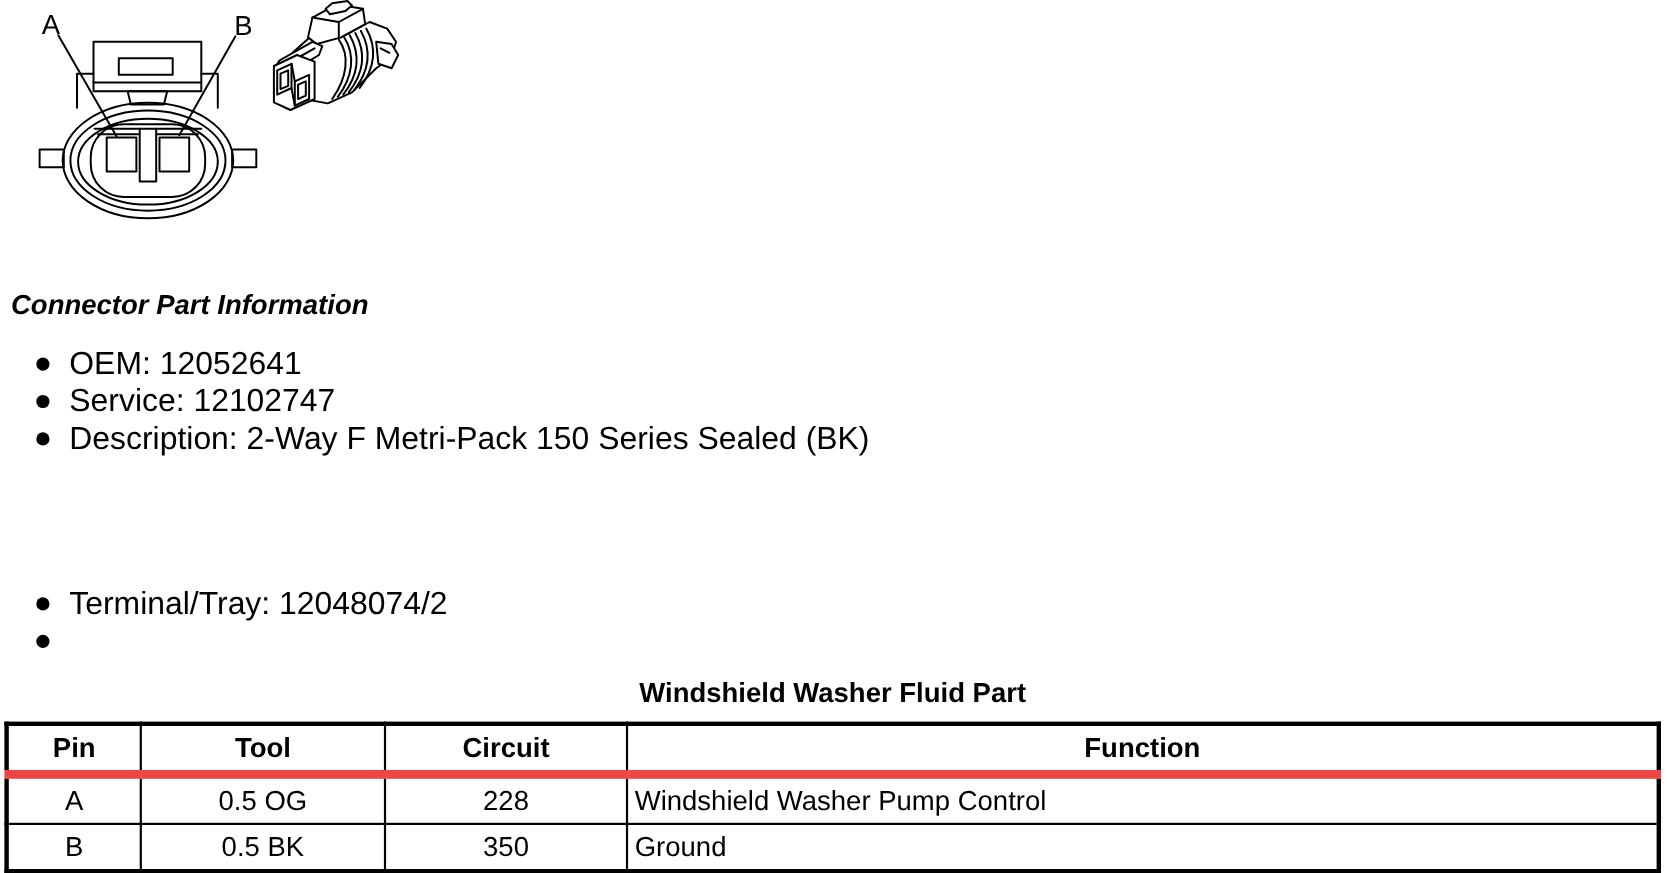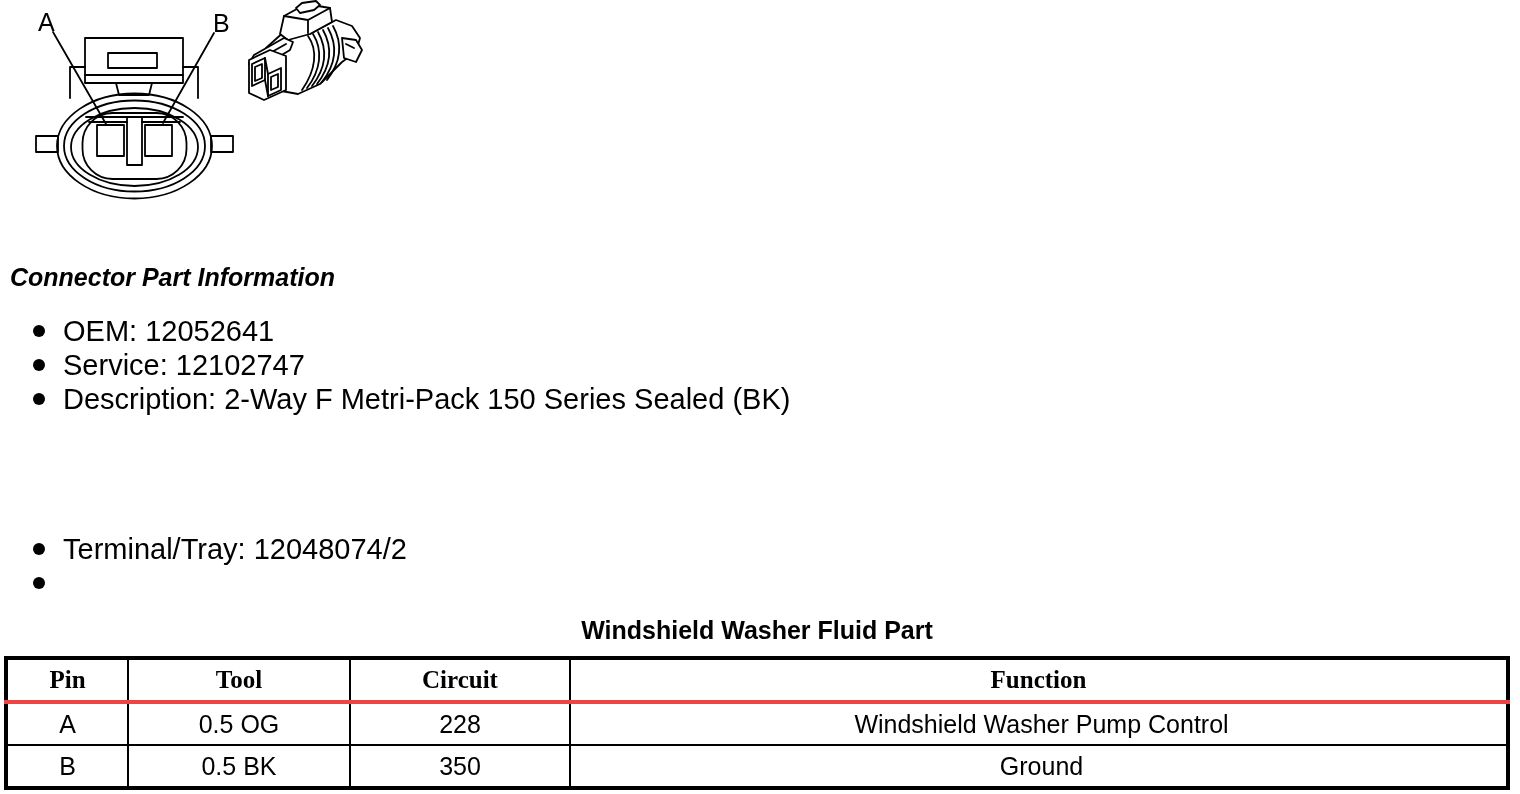--- a/index.html
+++ b/index.html
@@ -11,22 +11,22 @@
   .sec-h{position:absolute;left:10px;margin:0;font-size:25px;font-weight:bold;line-height:26px;letter-spacing:0;}
 
   .blist{position:absolute;left:0;margin:0;padding:0;list-style:none;}
   .blist li{display:flex;align-items:center;height:34px;padding-left:33px;font-size:29px;line-height:34px;white-space:nowrap;}
   .dot{width:12px;height:12px;border-radius:50%;background:#000;margin-right:18px;flex:0 0 auto;}
 
   .tbl-title{position:absolute;top:616px;left:4px;width:1506px;margin:0;text-align:center;font-size:25px;font-weight:bold;line-height:28px;}
 
   table.pinout{position:absolute;top:656px;left:4px;width:1506px;border-collapse:collapse;table-layout:fixed;font-size:25px;border:4px solid #000;}
   table.pinout th,table.pinout td{border:2px solid #000;padding:0;height:40px;text-align:center;white-space:nowrap;overflow:hidden;font-size:25px;}
-  table.pinout thead th{border-bottom:4px solid #ef4444;font-weight:bold;height:40px;font-family:Liberation Serif, serif;}
-  table.pinout td.fn{text-align:center;padding-left:6px;}
+  table.pinout thead th{border-bottom:8px solid #ef4444;font-weight:bold;height:40px;}
+  table.pinout td.fn{text-align:left;padding-left:6px;}
 </style>
 </head>
 <body>
 
 <div class="page">
 
   <svg class="diagram-svg" width="390" height="215" viewBox="0 0 390 215">
     <g fill="none" stroke="#000" stroke-width="1.8" stroke-linejoin="round" stroke-linecap="round">
 
       <g>

